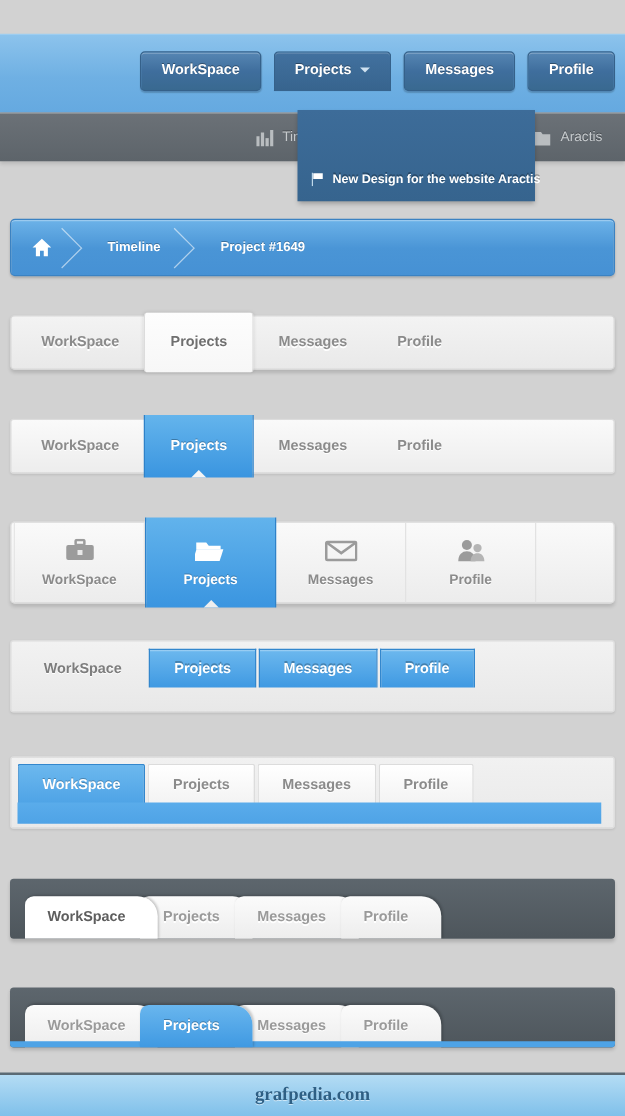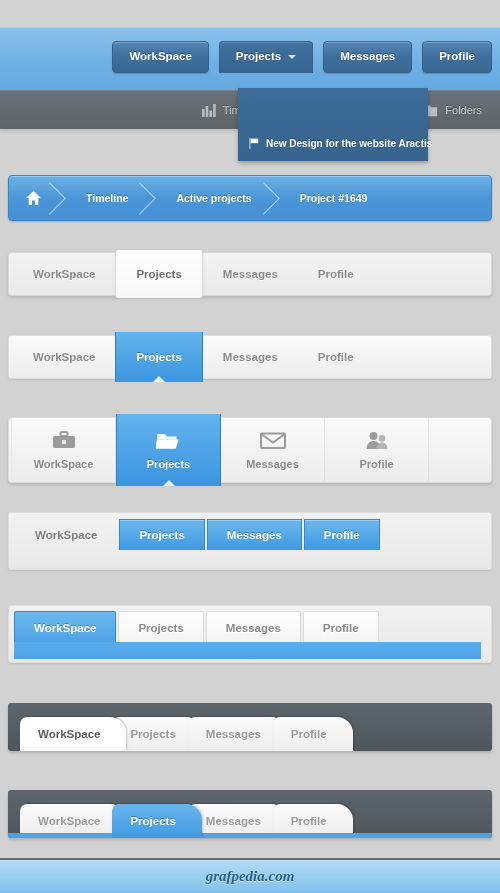--- a/index.html
+++ b/index.html
@@ -294,21 +294,21 @@
 
   
   .footer {
     position: absolute; left: 0; bottom: 0; width: 500px; height: 33px;
     background: linear-gradient(180deg, #b4dcf4 0%, #7fc0ea 100%);
     border-top: 2px solid #5b6a74;
     display: flex; align-items: center; justify-content: center;
   }
   .footer-text {
     font-family: "Liberation Serif", serif;
-    font-style: italic; font-weight: bold;
+    font-weight: bold;
     font-size: 15px; color: #2e5f84;
     text-shadow: 0 1px 0 rgba(255,255,255,.55);
   }
 </style>
 </head>
 <body>
 
 <div class="hdr-wrap">
 
   <div class="hdr-blue">
@@ -350,21 +350,21 @@
         <path d="M1.5 0.8 h7.2 l3.8 3.8 v9.6 h-11 z" fill="none" stroke="#b9bdc0" stroke-width="1.3"></path>
         <path d="M8.7 0.8 v3.8 h3.8" fill="none" stroke="#b9bdc0" stroke-width="1.3"></path>
       </svg>
       <span>Last Documents</span>
     </div>
 
     <div class="dk-item">
       <svg class="dk-ico" viewBox="0 0 14 15">
         <path d="M0.8 2.5 h5 l1.3 1.8 h6.1 v9 h-12.4 z" fill="#b9bdc0"></path>
       </svg>
-      <span>Folders</span>
+      <span>Aractis</span>
     </div>
 
   </div>
 </div>
 
 <div class="dropdown">
 
   <div class="dd-item">
     <svg class="flag-ico" viewBox="0 0 10 11">
       <rect x="0.4" y="0" width="1" height="11" fill="#bfd8ea"></rect>
@@ -383,23 +383,20 @@
     <div class="crumb-seg home">
       <svg class="home-ico" viewBox="0 0 17 16">
         <path d="M8.5 1 L16 8 H13.3 V15 H10 V10.6 H7 V15 H3.7 V8 H1 Z" fill="#ffffff"></path>
       </svg>
     </div>
 
     <div class="crumb-seg">
       <span>Timeline</span>
     </div>
 
-    <div class="crumb-seg">
-      <span>Active projects</span>
-    </div>
 
     <div class="crumb-seg last">
       <span>Project #1649</span>
     </div>
 
   </div>
 </div>
 
 <div class="panel" style="top:252px;">
   <div class="tabs1">

